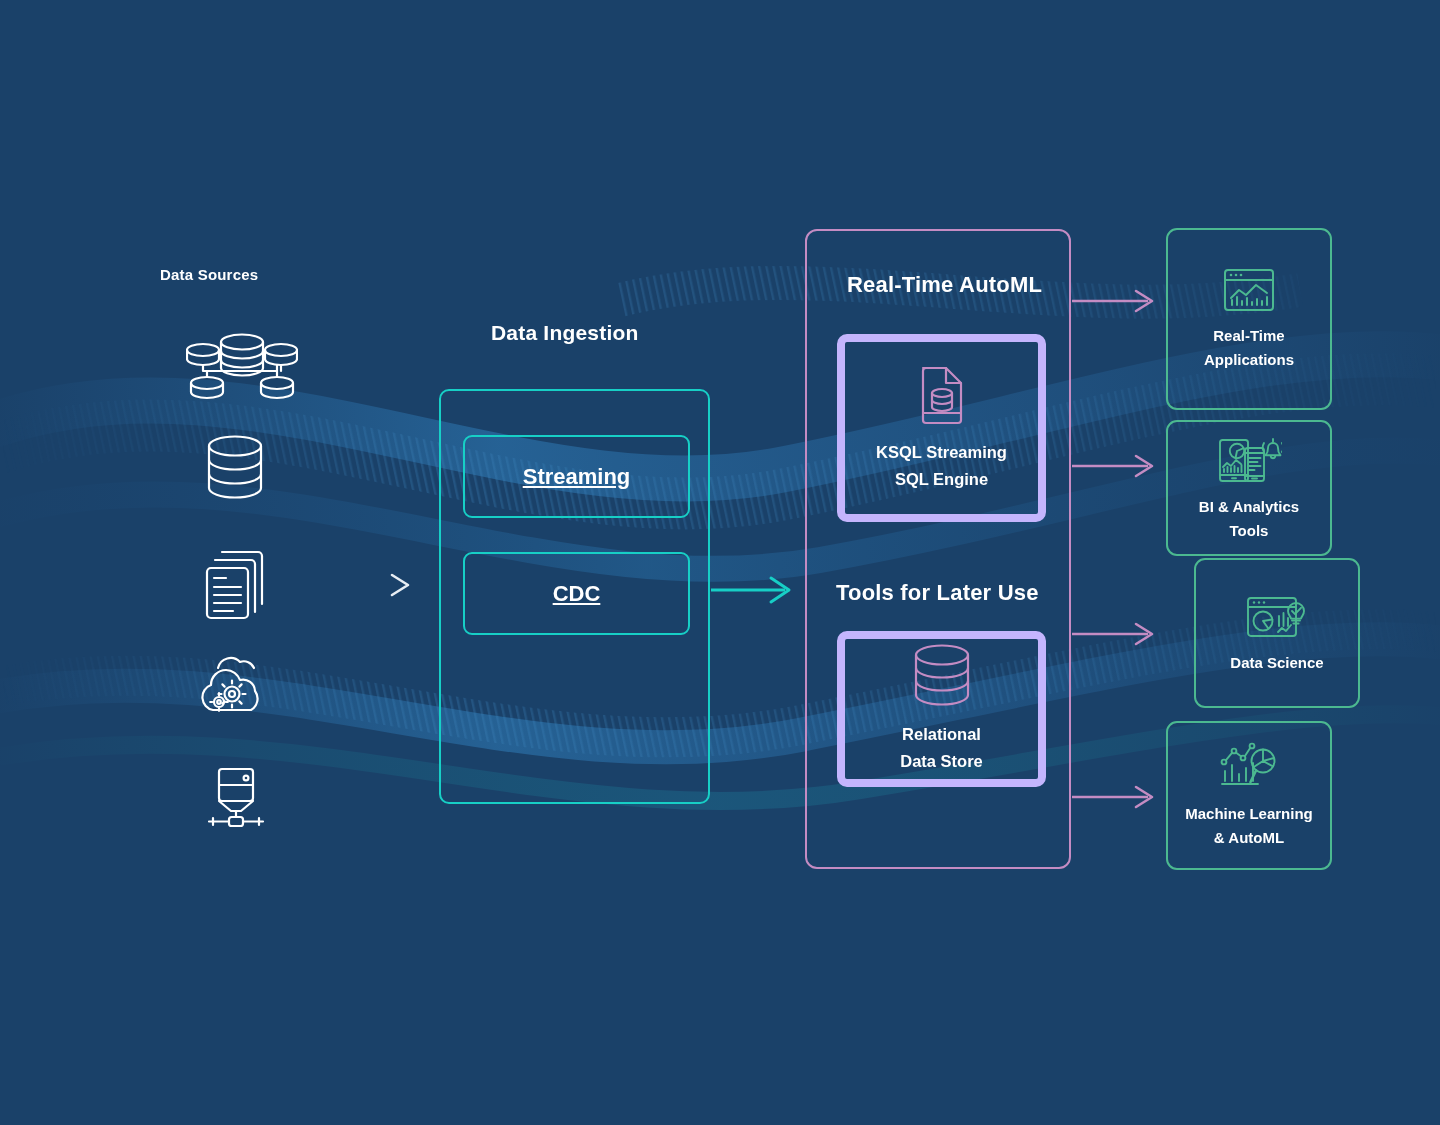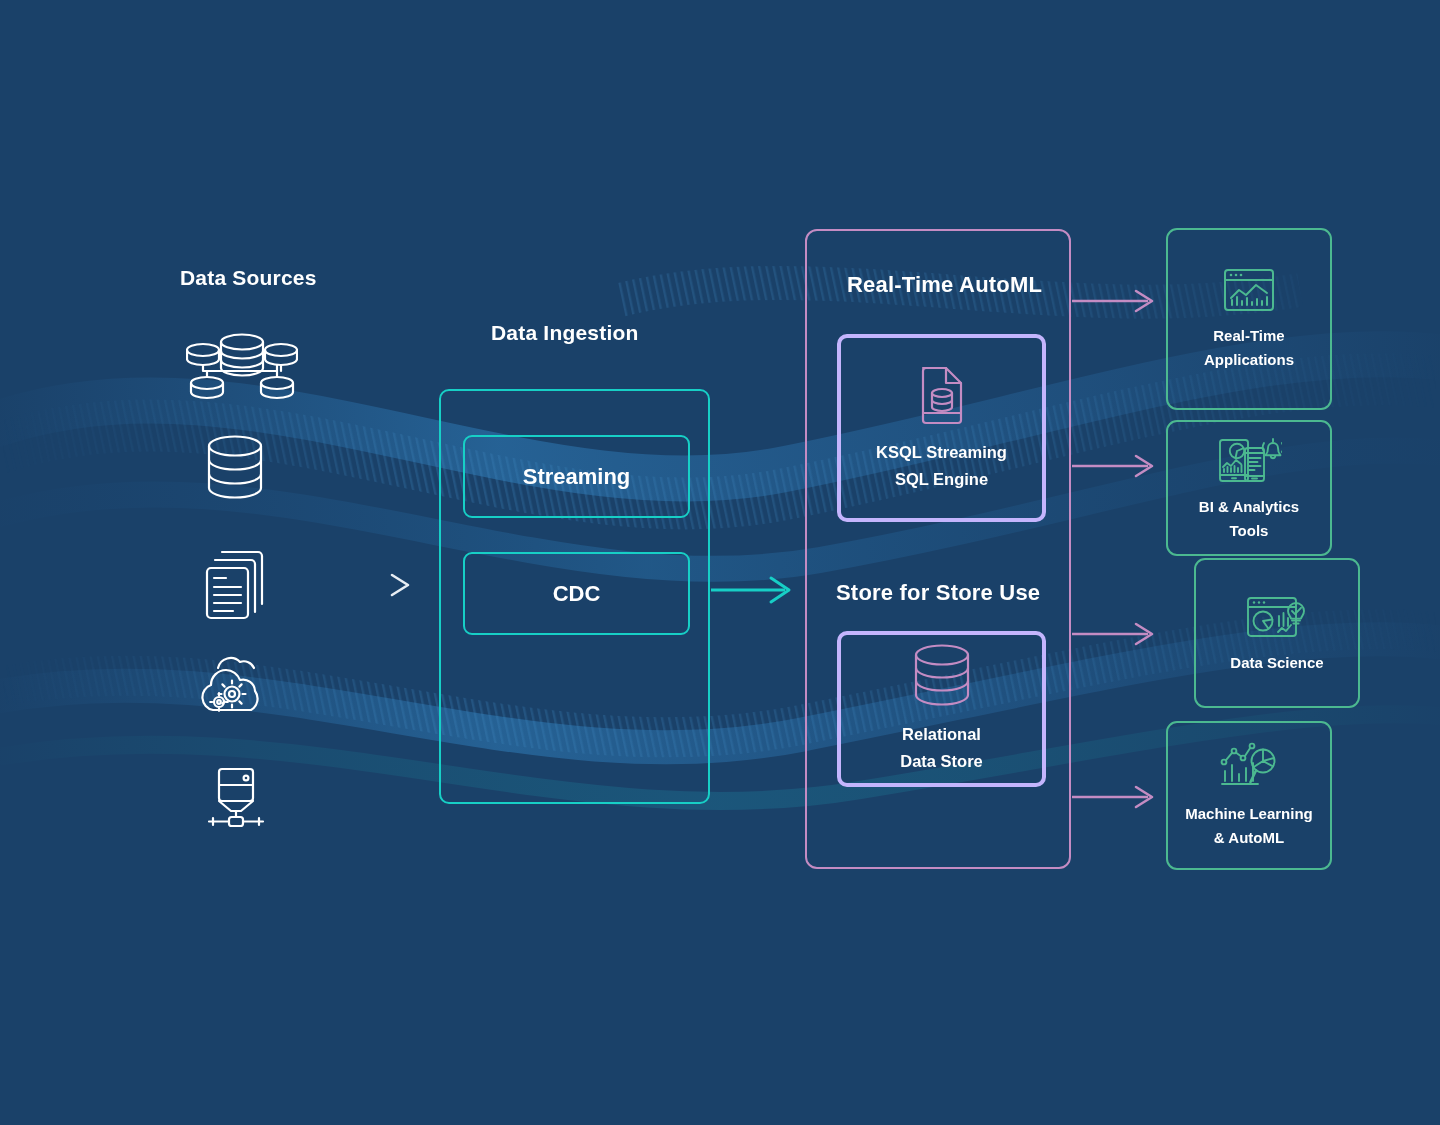--- a/index.html
+++ b/index.html
@@ -23,21 +23,21 @@
 
   .lbl {
     position: absolute;
     color: #ffffff;
     font-weight: bold;
     letter-spacing: .2px;
     white-space: nowrap;
   }
 
   
-  #h-sources   { left: 180px; top: 266px; font-size: 21px; }
+  #h-sources   { left: 160px; top: 266px; font-size: 15px; }
   #h-ingestion { left: 491px; top: 321px; font-size: 21px; }
   #h-rtq       { left: 847px; top: 272px; font-size: 22px; }
   #h-store     { left: 836px; top: 580px; font-size: 22px; }
 
   
   .src-icon {
     position: absolute;
     left: 186px;
     color: #ffffff;
   }
@@ -54,38 +54,39 @@
   .ingest-item {
     position: absolute;
     left: 22px;
     width: 227px; height: 83px;
     border: 2.5px solid #17cfc6;
     border-radius: 9px;
     display: flex; align-items: center; justify-content: center;
     color: #ffffff;
     font-size: 22px;
     font-weight: bold;
+    text-decoration: underline;
   }
   #ingest-0 { top: 44px; }
   #ingest-1 { top: 161px; }
   #ingest-2 { top: 278px; }
 
   
   #processing-panel {
     position: absolute;
     left: 805px; top: 229px;
     width: 266px; height: 640px;
     border: 2.5px solid #c48cc3;
     border-radius: 12px;
   }
   .proc-card {
     position: absolute;
     left: 30px;
     width: 209px;
-    border: 4px solid #c4b5fd;
+    border: 8px solid #c4b5fd;
     border-radius: 10px;
     display: flex;
     flex-direction: column;
     align-items: center;
     justify-content: center;
   }
   #proc-card-0 { top: 103px; height: 188px; }
   #proc-card-1 { top: 400px; height: 156px; }
   .proc-card .cap {
     color: #ffffff;
@@ -178,21 +179,21 @@
     <g mask="url(#dashmask)">
       <path d="M-20,455 C 240,355 520,545 780,495 C 1040,445 1280,355 1460,385" fill="none" stroke="url(#dashpat)" stroke-width="52"></path>
       <path d="M-20,690 C 260,630 520,780 800,725 C 1080,670 1300,610 1460,635" fill="none" stroke="url(#dashpat)" stroke-width="40"></path>
       <path d="M620,300 C 820,250 1060,330 1300,290" fill="none" stroke="url(#dashpat)" stroke-width="34"></path>
     </g>
   </svg>
 
   <div class="lbl" id="h-sources">Data Sources</div>
   <div class="lbl" id="h-ingestion">Data Ingestion</div>
   <div class="lbl" id="h-rtq">Real-Time AutoML</div>
-  <div class="lbl" id="h-store">Store for Store Use</div>
+  <div class="lbl" id="h-store">Tools for Later Use</div>
 
   <div class="src-icon" style="top:330px;">
     <svg width="112" height="72" viewBox="0 0 112 72" fill="none" stroke="#ffffff" stroke-width="2.2" stroke-linecap="round" stroke-linejoin="round">
 
       <ellipse cx="56" cy="12" rx="21" ry="7.5"></ellipse>
       <path d="M35,12 v26 a21,7.5 0 0 0 42,0 v-26"></path>
       <path d="M35,21 a21,7.5 0 0 0 42,0"></path>
       <path d="M35,30 a21,7.5 0 0 0 42,0"></path>
 
       <ellipse cx="17" cy="20" rx="16" ry="6"></ellipse>

